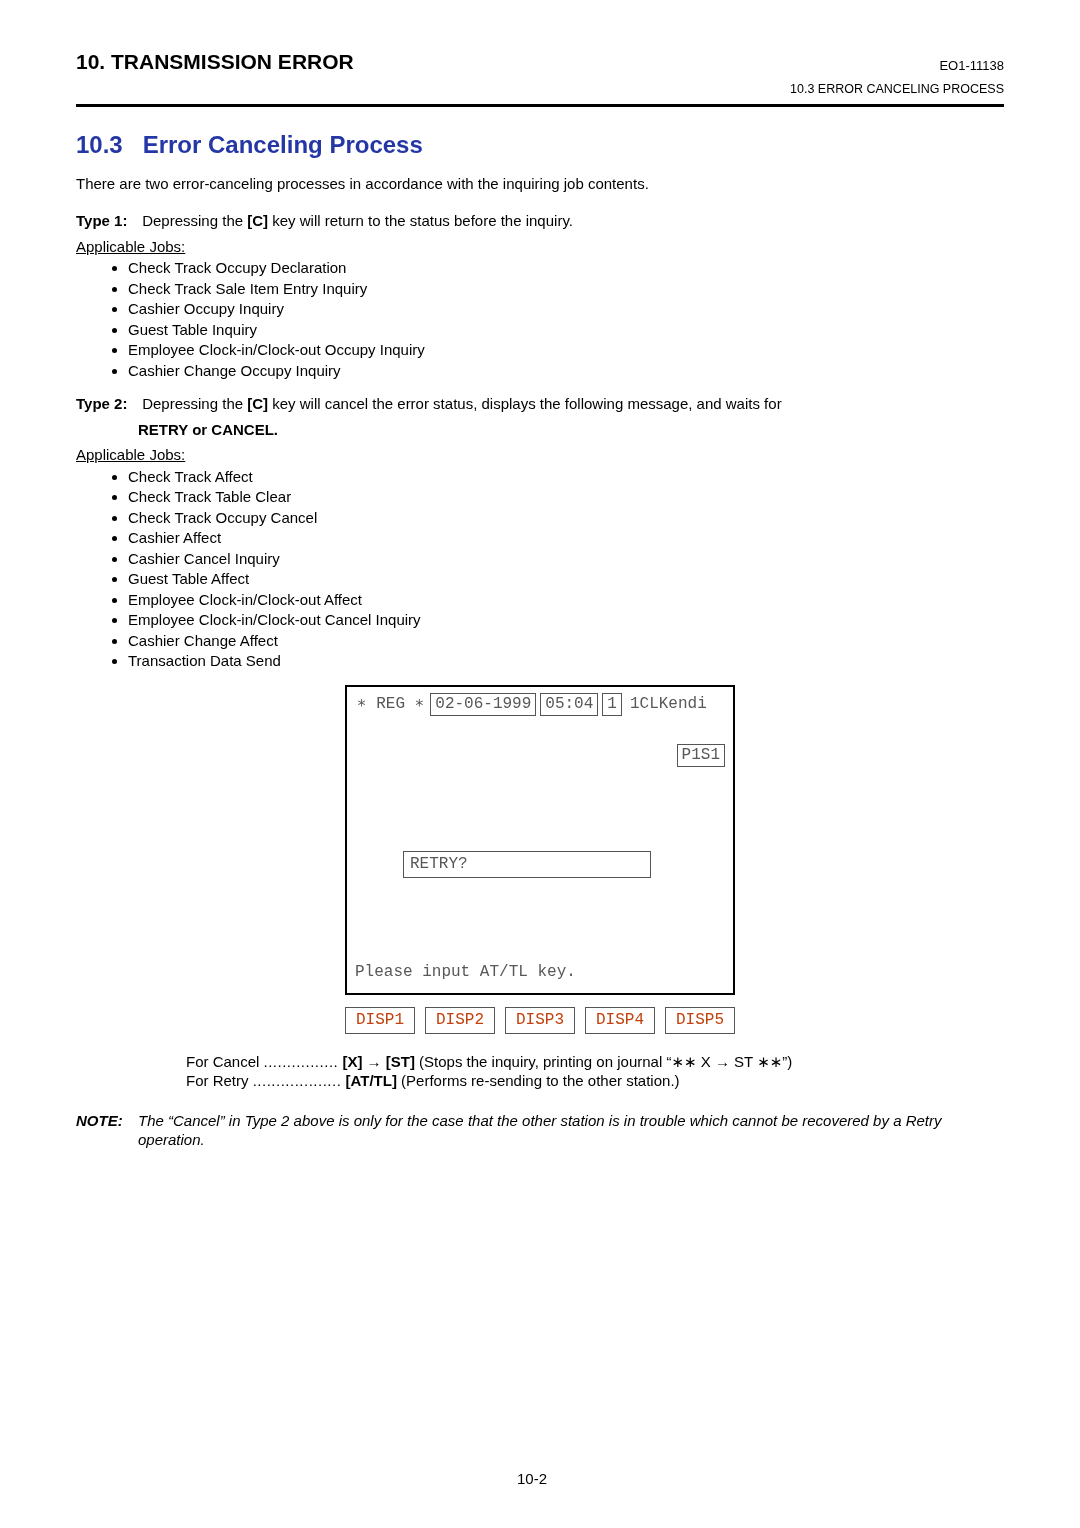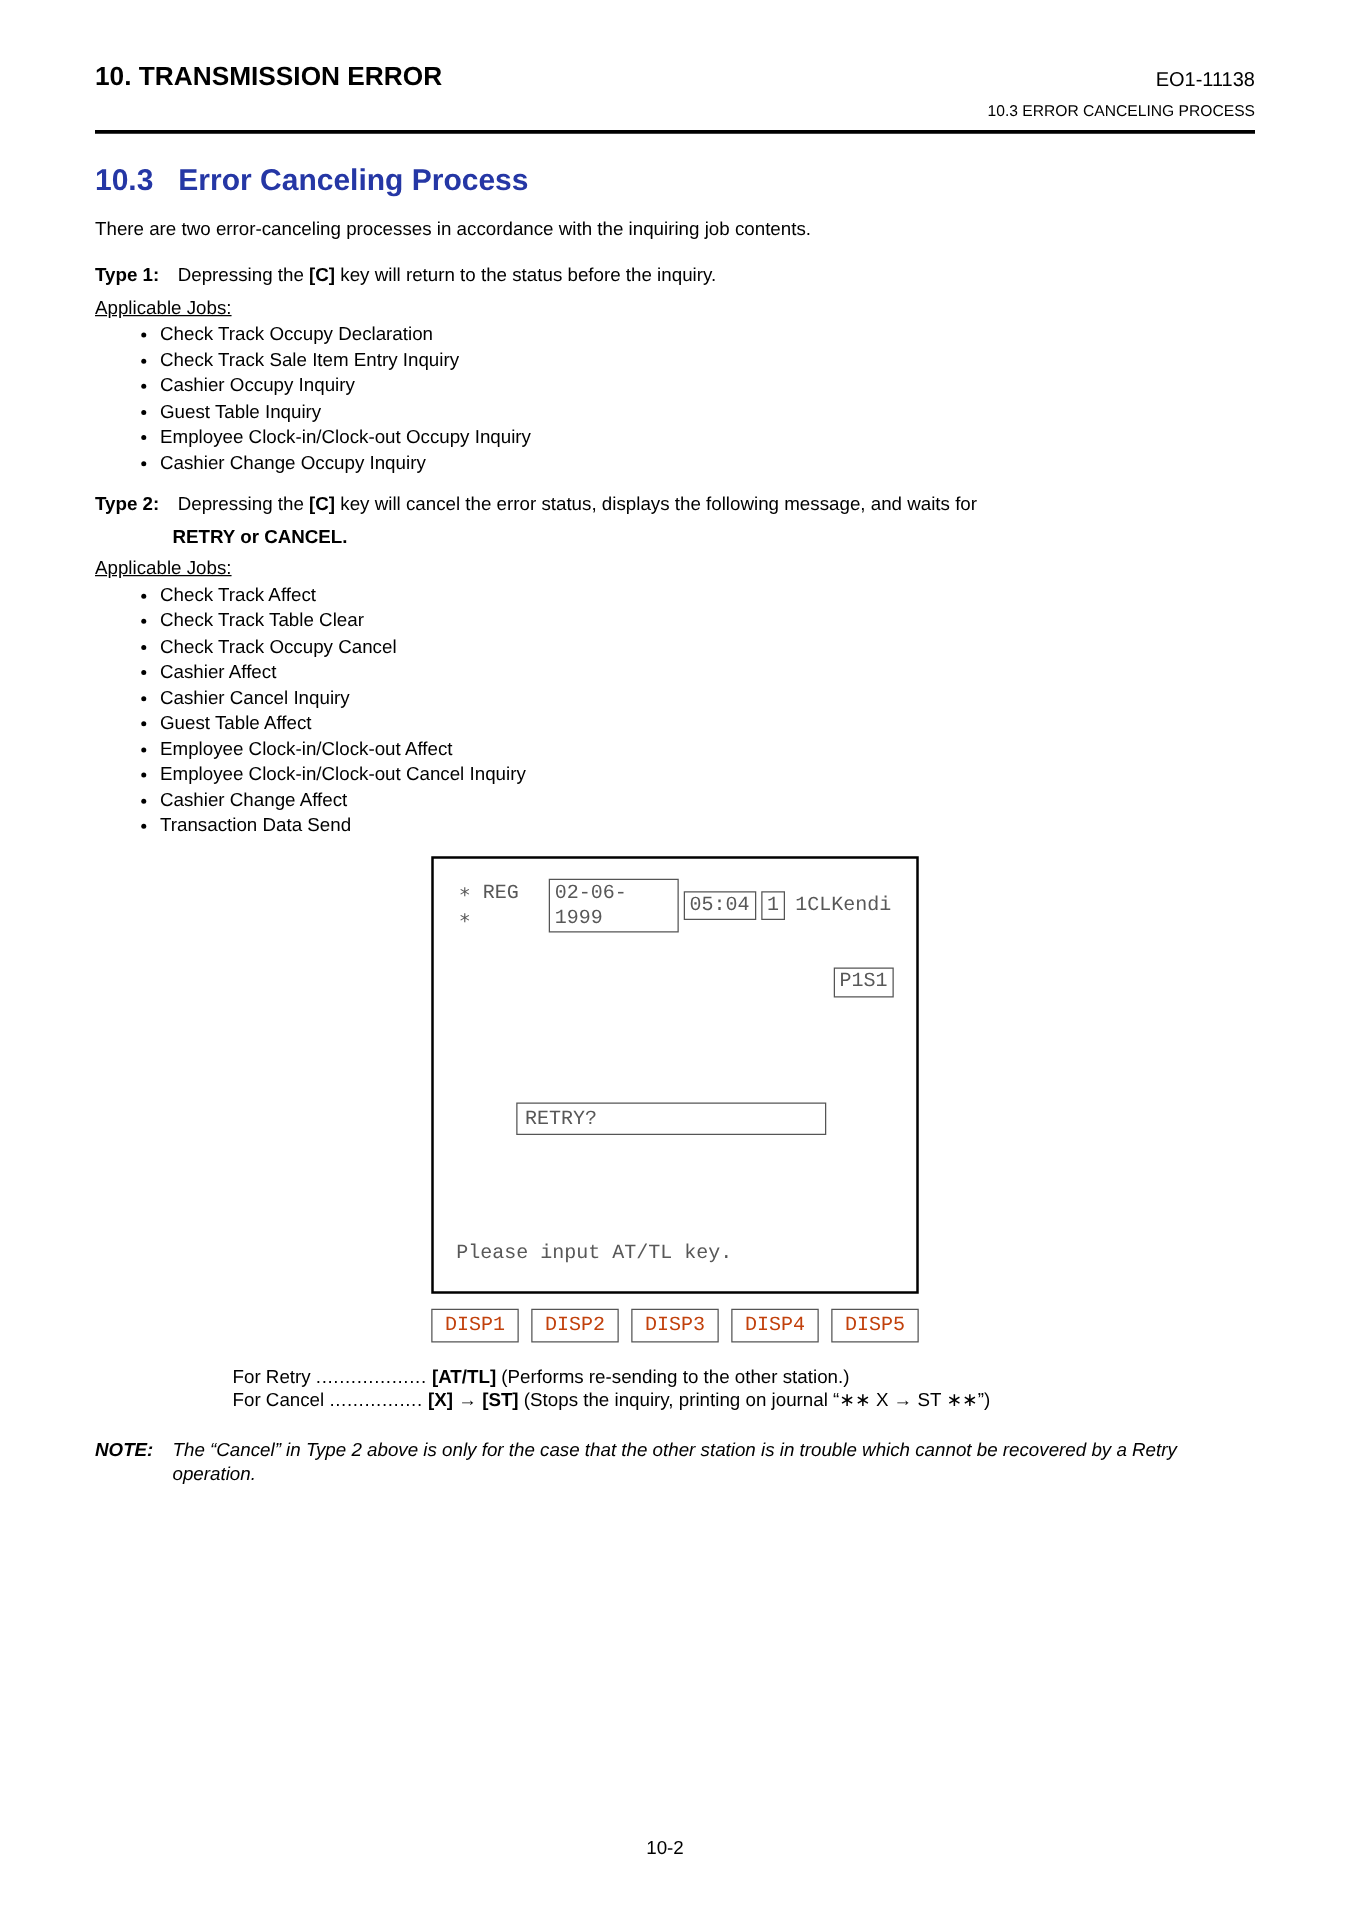--- a/index.html
+++ b/index.html
@@ -21,21 +21,21 @@
     display: flex;
     justify-content: space-between;
     align-items: flex-end;
   }
   .chapter-head {
     font-family: Arial, Helvetica, sans-serif;
     font-weight: bold;
     font-size: 21px;
   }
   .doc-id {
-    font-size: 16px;
+    font-size: 13px;
     margin-left: 24px;
   }
   .subhead-right {
     text-align: right;
     font-size: 12.5px;
     margin-top: 6px;
     margin-bottom: 6px;
   }
   .rule {
     border: none;
@@ -69,21 +69,21 @@
     font-weight: bold;
   }
 
   
   .display-wrap {
     width: 390px;
     margin: 10px auto 4px auto;
   }
   .display-outer {
     border: 2.5px solid #000;
-    padding: 12px;
+    padding: 2px;
   }
   .display-inner {
     min-height: 288px;
     padding: 4px 6px 8px 6px;
     font-family: "Courier New", Courier, monospace;
     font-size: 16px;
     color: #585858;
     position: relative;
     box-sizing: border-box;
   }
@@ -227,31 +227,31 @@
         <div class="disp-btn">DISP1</div>
         <div class="disp-btn">DISP2</div>
         <div class="disp-btn">DISP3</div>
         <div class="disp-btn">DISP4</div>
         <div class="disp-btn">DISP5</div>
       </div>
   </div>
 
   <div class="for-block">
     <div class="for-line">
+      <span>For Cancel</span>
+      <span class="dots">................</span>
+      <span class="key">[X]  →  [ST]</span>
+      <span>(Stops the inquiry, printing on journal “∗∗ X  →  ST ∗∗”)</span>
+    </div>
+    <div class="for-line">
       <span>For Retry</span>
       <span class="dots">...................</span>
       <span class="key">[AT/TL]</span>
       <span>(Performs re-sending to the other station.)</span>
     </div>
-    <div class="for-line">
-      <span>For Cancel</span>
-      <span class="dots">................</span>
-      <span class="key">[X]  →  [ST]</span>
-      <span>(Stops the inquiry, printing on journal “∗∗ X  →  ST ∗∗”)</span>
-    </div>
   </div>
 
   <div class="note-row">
     <div class="note-label">NOTE:</div>
     <div class="note-body">The “Cancel” in Type 2 above is only for the case that the other station is in trouble which cannot be recovered by a Retry operation.</div>
   </div>
 
   <div class="page-num">10-2</div>
 </div>
 

